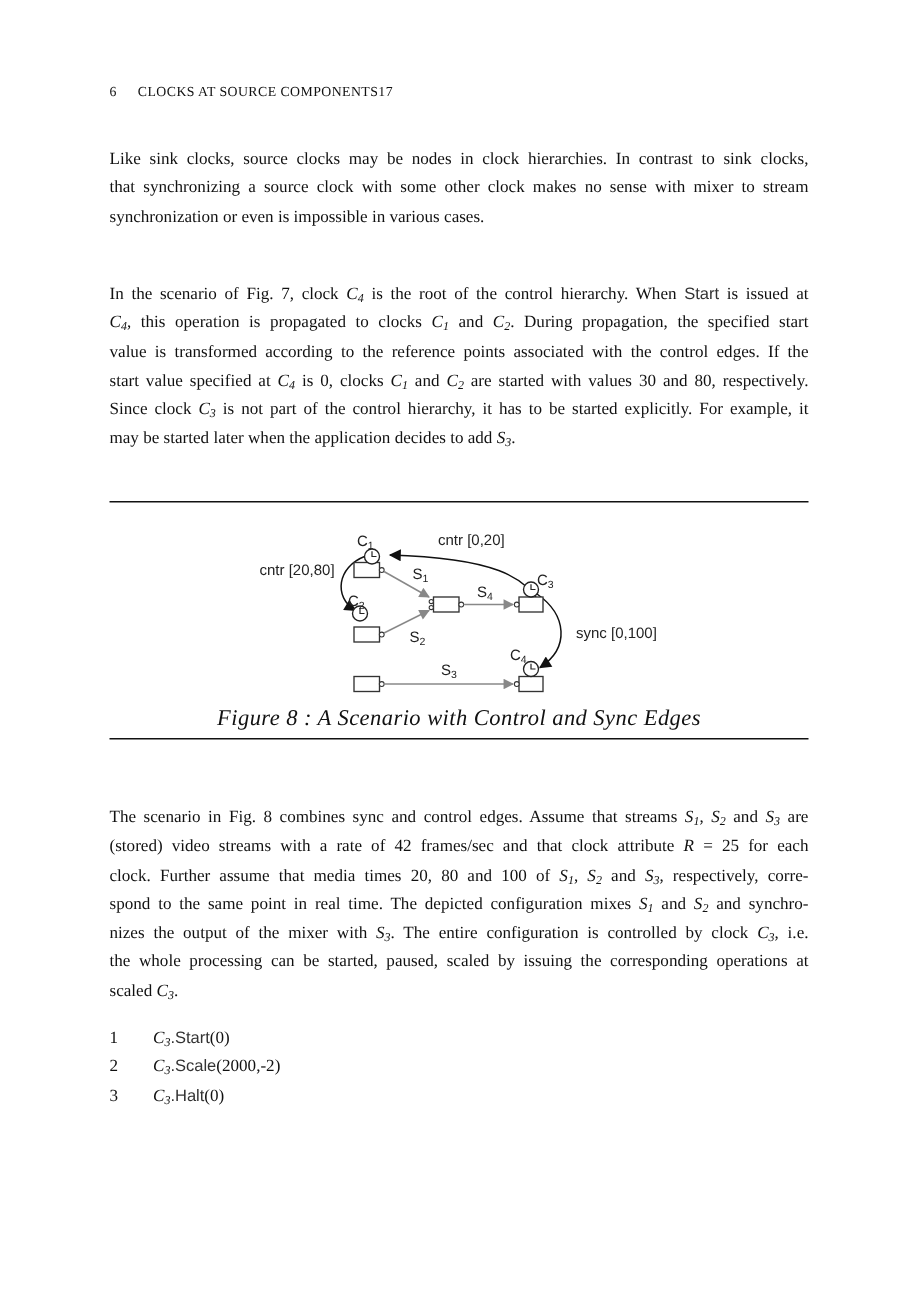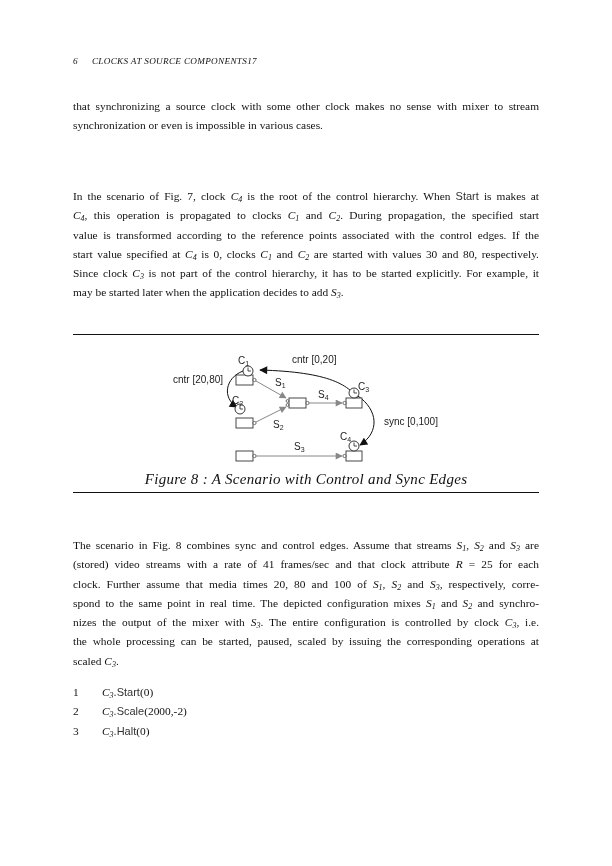--- a/index.html
+++ b/index.html
@@ -14,21 +14,20 @@
       overflow: hidden;
       font-family: "Liberation Serif", "DejaVu Serif", serif;
       color: #111111;
     }
     .running-header {
       position: absolute;
       top: 56px;
       left: 73px;
       width: 462px;
       font-size: 9.2px;
-      font-style: italic;
       letter-spacing: 0.3px;
       display: flex;
     }
     .running-header .sec-num { margin-right: 14px; }
     .para {
       position: absolute;
       left: 73px;
       width: 466px;
       font-size: 11.4px;
       line-height: 19.3px;
@@ -95,26 +94,27 @@
 <body>
 
 <div class="running-header">
   <div>
     <span class="sec-num">6</span><span>CLOCKS AT SOURCE COMPONENTS</span>
   </div>
   <span>17</span>
 </div>
 
 <div class="para" style="top:97px;">
+  <span class="line">Like sink clocks, source clocks may be nodes in clock hierarchies. In contrast to sink clocks,</span>
   <span class="line">that synchronizing a source clock with some other clock makes no sense with mixer to stream</span>
   <span class="line last">synchronization or even is impossible in various cases.</span>
 </div>
 
 <div class="para" style="top:187px;">
-  <span class="line"><span>In the scenario of Fig. 7, clock </span><span class="m"><span>C</span><sub>4</sub></span><span> is the root of the control hierarchy. When </span><span class="mono">Start</span><span> is makes at</span></span>
+  <span class="line"><span>In the scenario of Fig. 7, clock </span><span class="m"><span>C</span><sub>4</sub></span><span> is the root of the control hierarchy. When </span><span class="mono">Start</span><span> is issued at</span></span>
   <span class="line"><span class="m"><span>C</span><sub>4</sub></span><span>, this operation is propagated to clocks </span><span class="m"><span>C</span><sub>1</sub></span><span> and </span><span class="m"><span>C</span><sub>2</sub></span><span>. During propagation, the specified start</span></span>
   <span class="line">value is transformed according to the reference points associated with the control edges. If the</span>
   <span class="line"><span>start value specified at </span><span class="m"><span>C</span><sub>4</sub></span><span> is 0, clocks </span><span class="m"><span>C</span><sub>1</sub></span><span> and </span><span class="m"><span>C</span><sub>2</sub></span><span> are started with values 30 and 80, respectively.</span></span>
   <span class="line"><span>Since clock </span><span class="m"><span>C</span><sub>3</sub></span><span> is not part of the control hierarchy, it has to be started explicitly. For example, it</span></span>
   <span class="line last"><span>may be started later when the application decides to add </span><span class="m"><span>S</span><sub>3</sub></span><span>.</span></span>
 </div>
 
 <div class="rule" style="top:334px;"></div>
 
 <div class="figure-wrap">
@@ -189,21 +189,21 @@
     <text x="384" y="425">sync [0,100]</text>
   </svg>
 </div>
 
 <div class="caption">Figure 8 :  A Scenario with Control and Sync Edges</div>
 
 <div class="rule" style="top:492px;"></div>
 
 <div class="para" style="top:536px;">
   <span class="line"><span>The scenario in Fig. 8 combines sync and control edges. Assume that streams </span><span class="m"><span>S</span><sub>1</sub></span><span>, </span><span class="m"><span>S</span><sub>2</sub></span><span> and </span><span class="m"><span>S</span><sub>3</sub></span><span> are</span></span>
-  <span class="line"><span>(stored) video streams with a rate of 41 frames/sec and that clock attribute </span><span class="m">R</span><span> = 25 for each</span></span>
+  <span class="line"><span>(stored) video streams with a rate of 42 frames/sec and that clock attribute </span><span class="m">R</span><span> = 25 for each</span></span>
   <span class="line"><span>clock. Further assume that media times 20, 80 and 100 of </span><span class="m"><span>S</span><sub>1</sub></span><span>, </span><span class="m"><span>S</span><sub>2</sub></span><span> and </span><span class="m"><span>S</span><sub>3</sub></span><span>, respectively, corre-</span></span>
   <span class="line"><span>spond to the same point in real time. The depicted configuration mixes </span><span class="m"><span>S</span><sub>1</sub></span><span> and </span><span class="m"><span>S</span><sub>2</sub></span><span> and synchro-</span></span>
   <span class="line"><span>nizes the output of the mixer with </span><span class="m"><span>S</span><sub>3</sub></span><span>. The entire configuration is controlled by clock </span><span class="m"><span>C</span><sub>3</sub></span><span>, i.e.</span></span>
   <span class="line">the whole processing can be started, paused, scaled by issuing the corresponding operations at</span>
   <span class="line last"><span>scaled </span><span class="m"><span>C</span><sub>3</sub></span><span>.</span></span>
 </div>
 
 <div class="code-list">
   <div class="code-row">
     <span class="num">1</span>

